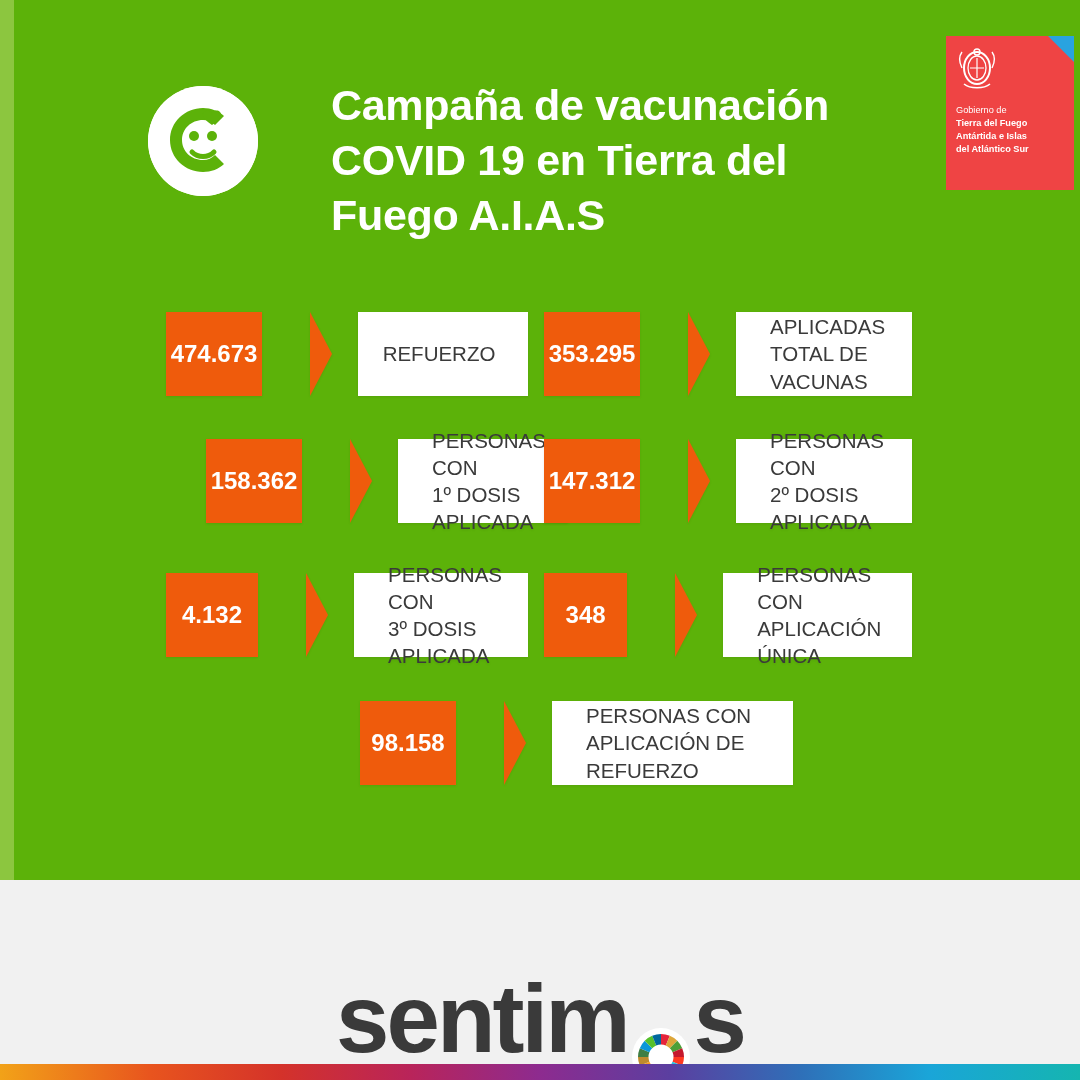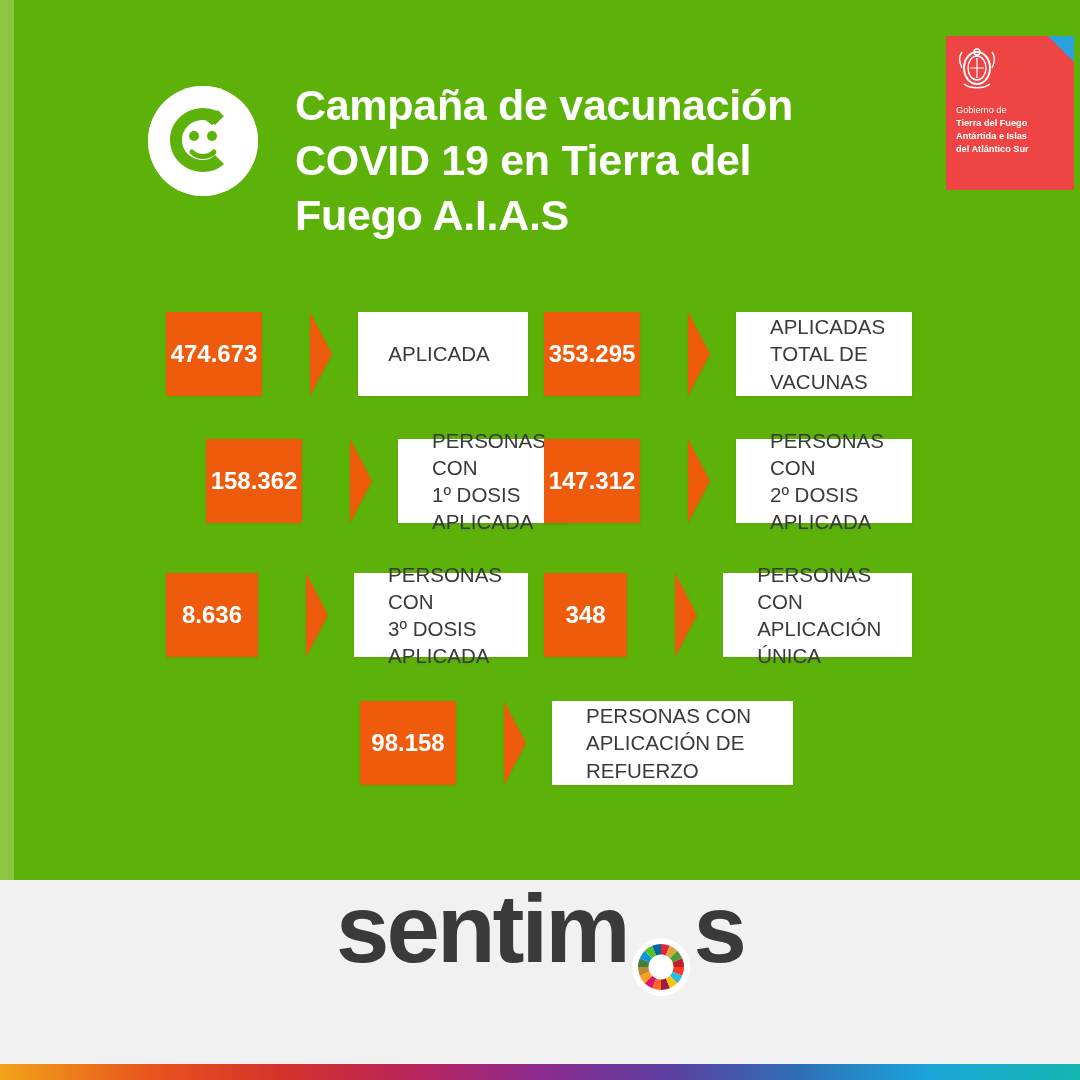--- a/index.html
+++ b/index.html
@@ -37,20 +37,21 @@
     background: #8cc63f;
   }
 
   
   .header {
     position: absolute;
     left: 148px;
     top: 78px;
     display: flex;
     align-items: flex-start;
+    gap: 36px;
   }
   .baby-badge {
     width: 110px;
     height: 110px;
     border-radius: 50%;
     background: #ffffff;
     flex: 0 0 auto;
     position: relative;
     margin-top: 8px;
   }
@@ -155,21 +156,21 @@
 
   
   .footer {
     position: absolute;
     left: 0;
     top: 880px;
     width: 1080px;
     height: 200px;
     background: #f1f1f1;
     display: flex;
-    align-items: flex-start;
+    align-items: flex-end;
     justify-content: center;
   }
   .brand {
     display: flex;
     align-items: center;
     font-size: 96px;
     font-weight: bold;
     color: #3a3a3a;
     letter-spacing: -3px;
     position: relative;
@@ -239,21 +240,21 @@
   <div class="stats">
 
     <div class="stat" style="left:166px; top:312px; width:362px;">
       <div class="num" style="width:96px;">474.673</div>
       <div class="arrow">
         <svg width="22" height="84" viewBox="0 0 22 84">
             <polygon points="0,0 22,42 0,84" fill="#ef5b0c"></polygon>
           </svg>
       </div>
       <div class="label centered-text">
-        <span>APLICADA</span>
+        <span>REFUERZO</span>
       </div>
     </div>
 
     <div class="stat" style="left:544px; top:312px; width:368px;">
       <div class="num" style="width:96px;">353.295</div>
       <div class="arrow">
         <svg width="22" height="84" viewBox="0 0 22 84">
             <polygon points="0,0 22,42 0,84" fill="#ef5b0c"></polygon>
           </svg>
       </div>
@@ -289,21 +290,21 @@
       </div>
       <div class="label" style="padding-left:34px;">
         <div>
           <span>PERSONAS CON</span>
           <span>2º DOSIS APLICADA</span>
         </div>
       </div>
     </div>
 
     <div class="stat" style="left:166px; top:573px; width:362px;">
-      <div class="num" style="width:96px;">8.636</div>
+      <div class="num" style="width:96px;">4.132</div>
       <div class="arrow">
         <svg width="22" height="84" viewBox="0 0 22 84">
             <polygon points="0,0 22,42 0,84" fill="#ef5b0c"></polygon>
           </svg>
       </div>
       <div class="label" style="padding-left:34px;">
         <div>
           <span>PERSONAS CON</span>
           <span>3º DOSIS APLICADA</span>
         </div>

